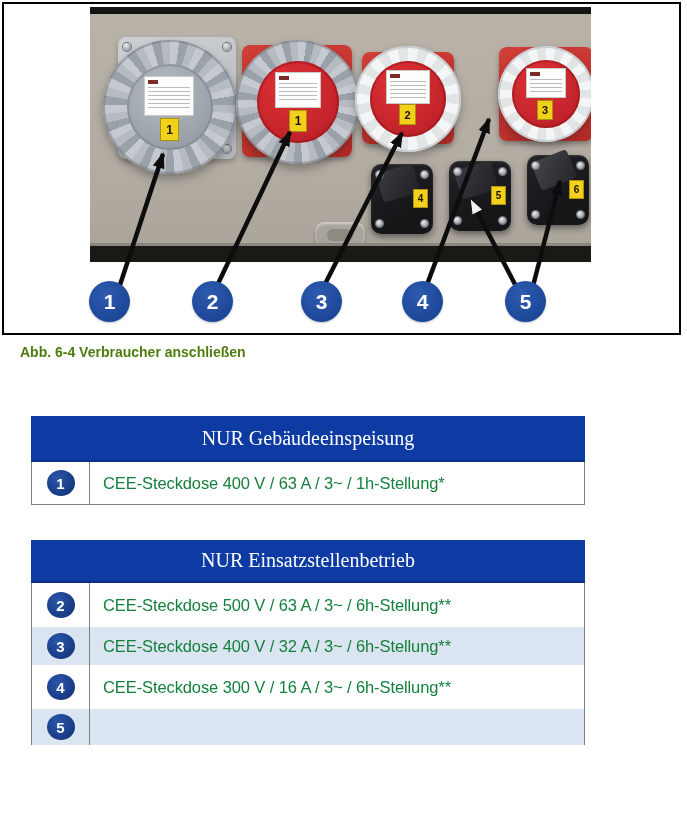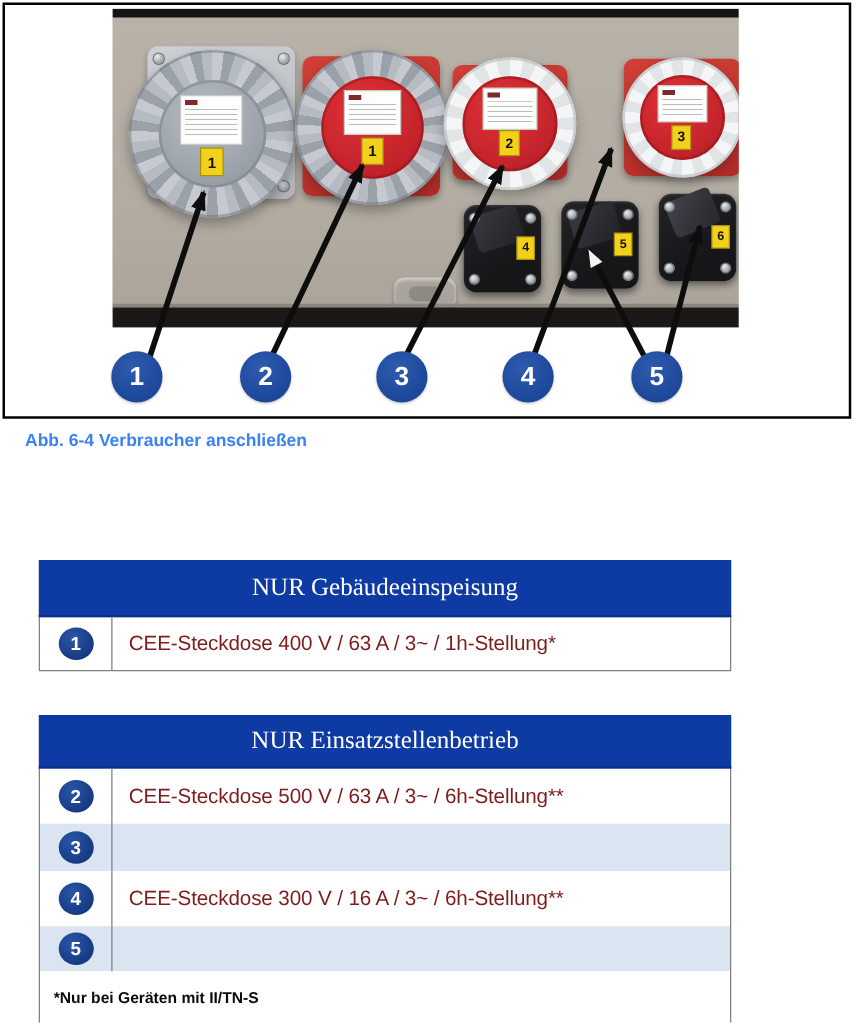--- a/index.html
+++ b/index.html
@@ -53,35 +53,35 @@
   .schuko .screw{width:7px;height:7px;}
 
   
   .arrows{position:absolute;left:0;top:0;pointer-events:none;}
   .callout{position:absolute;width:41px;height:41px;border-radius:50%;
            background:radial-gradient(circle at 40% 32%,#2e5bb0,#1c4697 75%);
            color:#fff;font-weight:bold;font-size:21px;display:flex;align-items:center;
            justify-content:center;box-shadow:0 1px 2px rgba(0,0,0,.25);}
 
   
-  .caption{position:absolute;left:20px;top:344px;font-size:14px;font-weight:bold;color:#3b82f6;}
-
-  
-  .tbl{position:absolute;left:31px;width:554px;margin-top:32px;}
+  .caption{position:absolute;left:20px;top:344px;font-size:14px;font-weight:bold;color:#4d7c0f;}
+
+  
+  .tbl{position:absolute;left:31px;width:554px;}
   .tbl-header{background:#0d3ba3;border-bottom:2px solid #0a2f85;color:#fff;
               display:flex;align-items:center;justify-content:center;
               font-family:"Liberation Serif",serif;font-size:20px;}
   .tbl-body{border-left:1px solid #808080;border-right:1px solid #808080;}
   .tbl-row{display:flex;align-items:center;}
   .cell-num{width:57px;align-self:stretch;display:flex;align-items:center;justify-content:center;
             border-right:1px solid #808080;flex:none;}
   .badge{width:28px;height:26px;border-radius:50%;color:#fff;font-weight:bold;font-size:15px;
          background:radial-gradient(circle at 38% 32%,#2a55a8,#163a82 72%);
          display:flex;align-items:center;justify-content:center;}
-  .cell-text{padding-left:13px;font-size:16.5px;letter-spacing:-0.1px;color:#7f1d1d;}
+  .cell-text{padding-left:13px;font-size:16.5px;letter-spacing:-0.1px;color:#15803d;}
   .fn-row{display:flex;align-items:center;padding-left:11px;
           font-size:12.5px;font-weight:bold;color:#0b0b0b;}
   .bg-white{background:#fff;}
   .bg-alt{background:#dbe5f1;}
   .row-bottom{border-bottom:1px solid #808080;}
 </style>
 </head>
 <body>
 
 <div class="page">
@@ -205,29 +205,29 @@
       <div class="tbl-row bg-white" style="height:44px;">
         <div class="cell-num">
             <span class="badge">2</span>
           </div>
         <div class="cell-text">CEE-Steckdose 500 V / 63 A / 3~ / 6h-Stellung**</div>
       </div>
       <div class="tbl-row bg-alt" style="height:38px;">
         <div class="cell-num">
             <span class="badge">3</span>
           </div>
+        <div class="cell-text">CEE-Steckdose 400 V / 32 A / 3~ / 6h-Stellung**</div>
       </div>
       <div class="tbl-row bg-white" style="height:44px;">
         <div class="cell-num">
             <span class="badge">4</span>
           </div>
         <div class="cell-text">CEE-Steckdose 300 V / 16 A / 3~ / 6h-Stellung**</div>
       </div>
       <div class="tbl-row bg-alt" style="height:36px;">
         <div class="cell-num">
             <span class="badge">5</span>
           </div>
       </div>
-      <div class="fn-row bg-white" style="height:41px;">*Nur bei Geräten mit II/TN-S</div>
     </div>
   </div>
 
 </div>
 
 </body></html>

